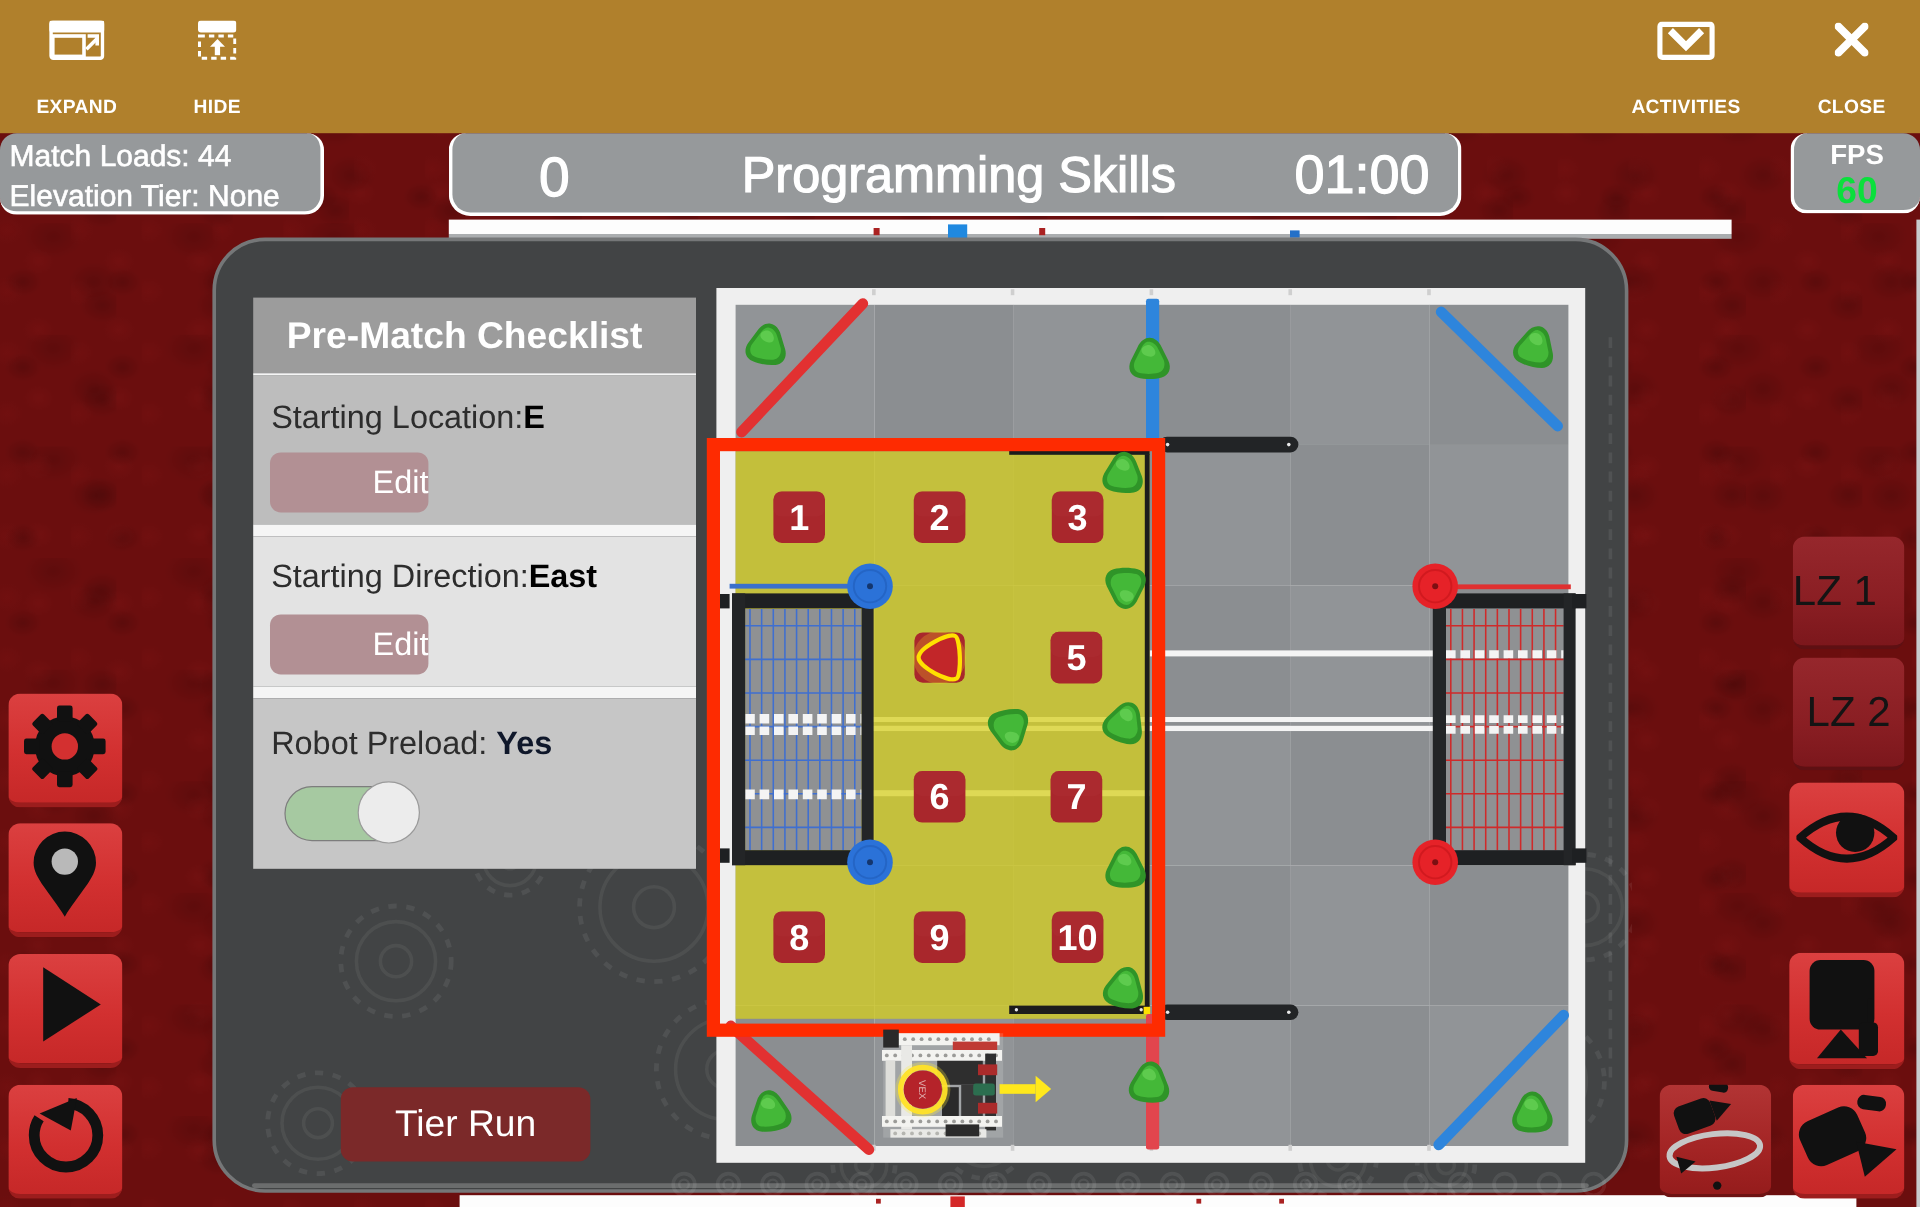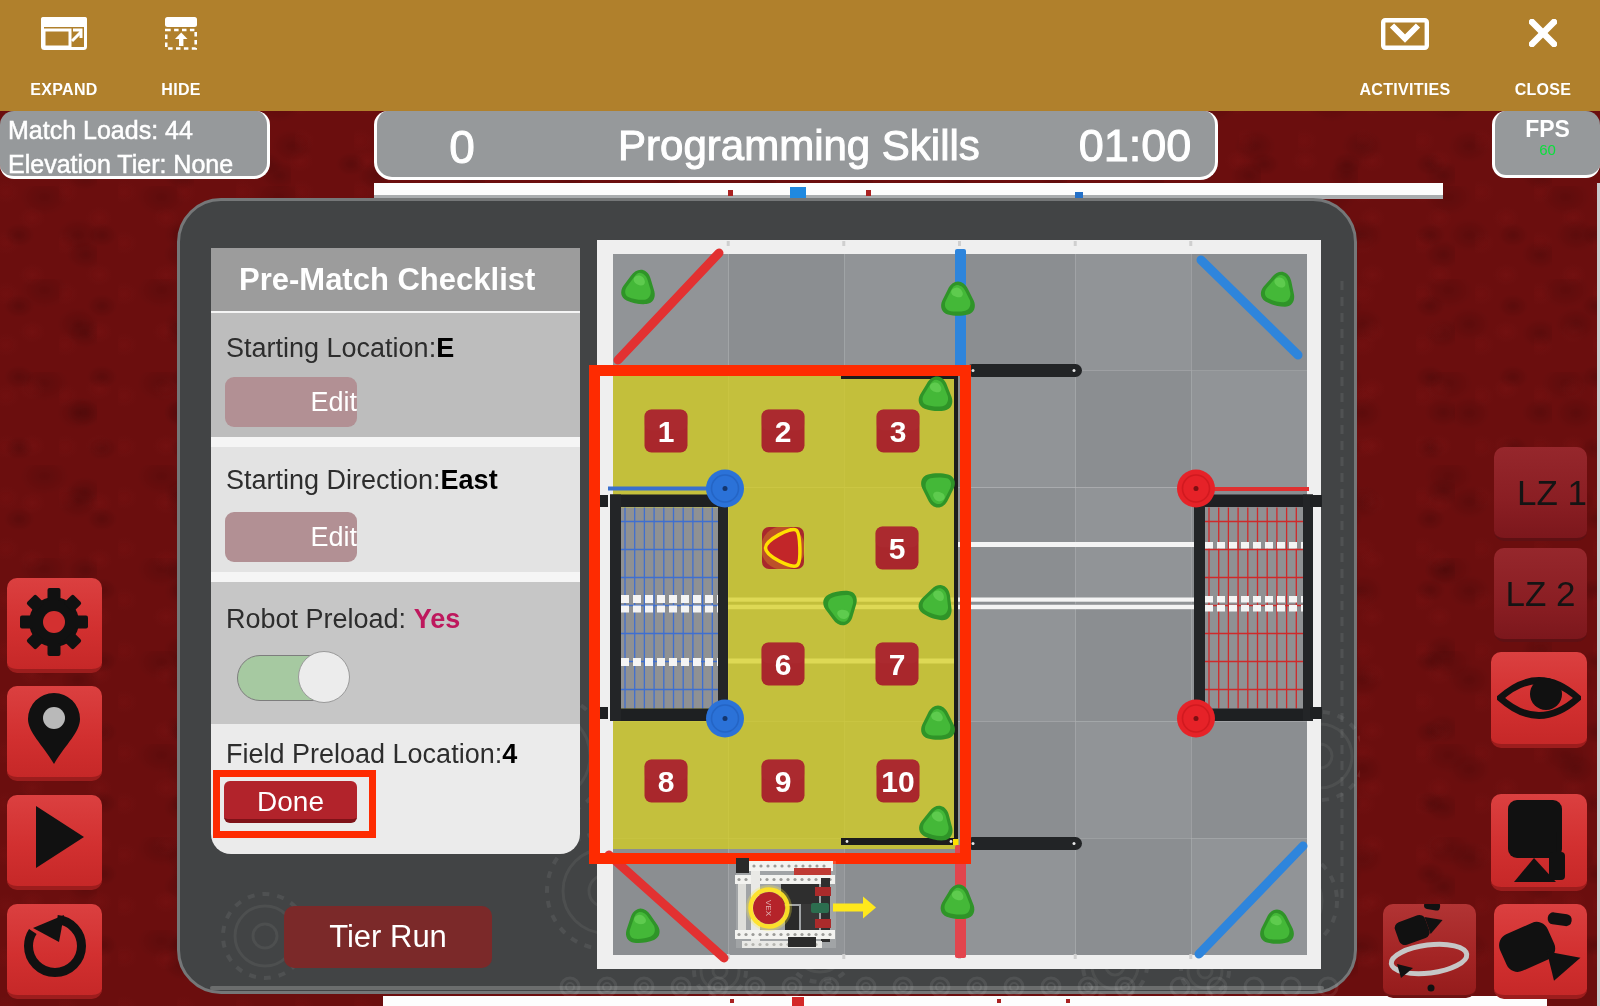--- a/index.html
+++ b/index.html
@@ -427,43 +427,38 @@
  border-left:3px solid #fff;border-right:3px solid #fff;border-bottom:3px solid #fff;
  border-bottom-left-radius:18px;border-bottom-right-radius:18px;box-sizing:border-box">
 <div class="abs" style="left:55px;top:9px;width:60px;text-align:center;font-size:46px;-webkit-text-stroke:1px #fff">0</div>
 <div class="abs" style="left:222px;top:11px;width:400px;text-align:center;font-size:42px;-webkit-text-stroke:1px #fff">Programming Skills</div>
 <div class="abs" style="left:698px;top:9px;width:120px;text-align:center;font-size:45px;-webkit-text-stroke:1px #fff">01:00</div>
 </div>
     <div class="abs graypanel" style="left:1492px;top:111px;width:108px;height:67px;
  border-left:3px solid #fff;border-bottom:3px solid #fff;border-bottom-left-radius:14px;
  box-sizing:border-box;text-align:center">
 <div style="font-size:23px;font-weight:bold;margin-top:5px">FPS</div>
-<div style="font-size:15px;font-weight:normal;color:#0ae03c;margin-top:-2px">60</div>
+<div style="font-size:31px;font-weight:bold;color:#0ae03c;margin-top:-2px">60</div>
     </div>
     <div class="abs panel-sec" style="top:248px;height:63px;background:#9c9c9c;color:#fff;font-size:31px;font-weight:bold;line-height:63px;padding-left:28px;box-sizing:border-box">Pre-Match Checklist</div>
     <div class="abs panel-sec" style="top:311px;height:2px;background:#f5f5f5"></div>
     <div class="abs panel-sec" style="top:313px;height:124px;background:#bdbdbd">
       <div style="position:absolute;left:15px;top:20px">Starting Location:<b style="color:#000">E</b></div>
       <div class="editbtn" style="left:14px;top:64px">Edit</div>
     </div>
     <div class="abs panel-sec" style="top:437px;height:10px;background:#f5f5f5"></div>
     <div class="abs panel-sec" style="top:447px;height:125px;background:#e3e3e3">
       <div style="position:absolute;left:15px;top:18px">Starting Direction:<b style="color:#000">East</b></div>
       <div class="editbtn" style="left:14px;top:65px">Edit</div>
     </div>
     <div class="abs panel-sec" style="top:572px;height:10px;background:#f5f5f5"></div>
     <div class="abs panel-sec" style="top:582px;height:142px;background:#c6c6c6">
-      <div style="position:absolute;left:15px;top:22px">Robot Preload: <b style="color:#be185d">Yes</b></div>
+      <div style="position:absolute;left:15px;top:22px">Robot Preload: <b style="color:#0f172a">Yes</b></div>
       <div style="position:absolute;left:26px;top:73px;width:103px;height:46px;border-radius:23px;background:#a6c9a1;border:1px solid #7d7d7d;box-sizing:border-box"></div>
       <div style="position:absolute;left:87px;top:69px;width:52px;height:52px;border-radius:50%;background:#ececec;border:1px solid #9a9a9a;box-sizing:border-box"></div>
-    </div>
-    <div class="abs panel-sec" style="top:724px;height:130px;background:#ebebeb;border-bottom-left-radius:20px;border-bottom-right-radius:20px">
-      <div style="position:absolute;left:15px;top:15px">Field Preload Location:<b style="color:#000">4</b></div>
-      <div style="position:absolute;left:2px;top:46px;width:149px;height:54px;border:7px solid #fe2b01"></div>
-      <div style="position:absolute;left:13px;top:57px;width:133px;height:42px;background:#b2232b;border-bottom:4px solid #7e1218;border-radius:6px;color:#fff;font-size:28px;text-align:center;line-height:42px;box-sizing:border-box">Done</div>
     </div>
     <div class="abs" style="left:284px;top:906px;width:208px;height:62px;background:#7b2929;border-radius:10px;color:#fff;font-size:31px;text-align:center;line-height:62px">Tier Run</div>
     <div class="abs redsq" style="left:7px;top:578px;width:95px;height:91px">
 <svg width="76" height="76" viewBox="-38 -38 76 76" style="position:absolute;left:9px;top:6px">
 <g fill="#111">
 <circle r="25"></circle>
 <g>
             <rect x="-6.5" y="-34" width="13" height="13" rx="2"></rect>
             <rect x="-6.5" y="21" width="13" height="13" rx="2"></rect>
 <rect x="-34" y="-6.5" width="13" height="13" rx="2"></rect>
@@ -489,21 +484,21 @@
 <svg width="70" height="74" viewBox="0 0 70 74" style="position:absolute;left:15px;top:5px">
 <path d="M14 6 L62 37 L14 68 Z" fill="#111"></path>
       </svg>
     </div>
     <div class="abs redsq" style="left:7px;top:904px;width:95px;height:91px">
 <svg width="74" height="74" viewBox="-37 -37 74 74" style="position:absolute;left:11px;top:5px">
 <circle r="26.5" fill="none" stroke="#111" stroke-width="9" stroke-dasharray="98 28.5"></circle>
 <path d="M -22 -18 L 9 -31 L 4 -4 Z" fill="#111"></path>
       </svg>
     </div>
-    <div class="abs darksq" style="left:1494px;top:447px;width:93px;height:91px;color:#141414;font-size:35px;text-align:right;line-height:91px">LZ 1</div>
+    <div class="abs darksq" style="left:1494px;top:447px;width:93px;height:91px;color:#141414;font-size:35px;text-align:left;line-height:91px">LZ 1</div>
     <div class="abs darksq" style="left:1494px;top:548px;width:93px;height:91px;color:#141414;font-size:35px;text-align:center;line-height:91px">LZ 2</div>
     <div class="abs redsq" style="left:1491px;top:652px;width:96px;height:92px">
 <svg width="84" height="50" viewBox="0 0 84 50" style="position:absolute;left:6px;top:21px">
 <path d="M3 25 Q 42 -10 81 25 Q 42 60 3 25 Z" fill="none" stroke="#111" stroke-width="6.5"></path>
 <circle cx="49" cy="21" r="16" fill="#111"></circle>
       </svg>
     </div>
     <div class="abs redsq" style="left:1491px;top:794px;width:96px;height:93px">
 <svg width="80" height="84" viewBox="0 0 80 84" style="position:absolute;left:9px;top:4px">
 <rect x="8" y="2" width="54" height="58" rx="9" fill="#111"></rect>

